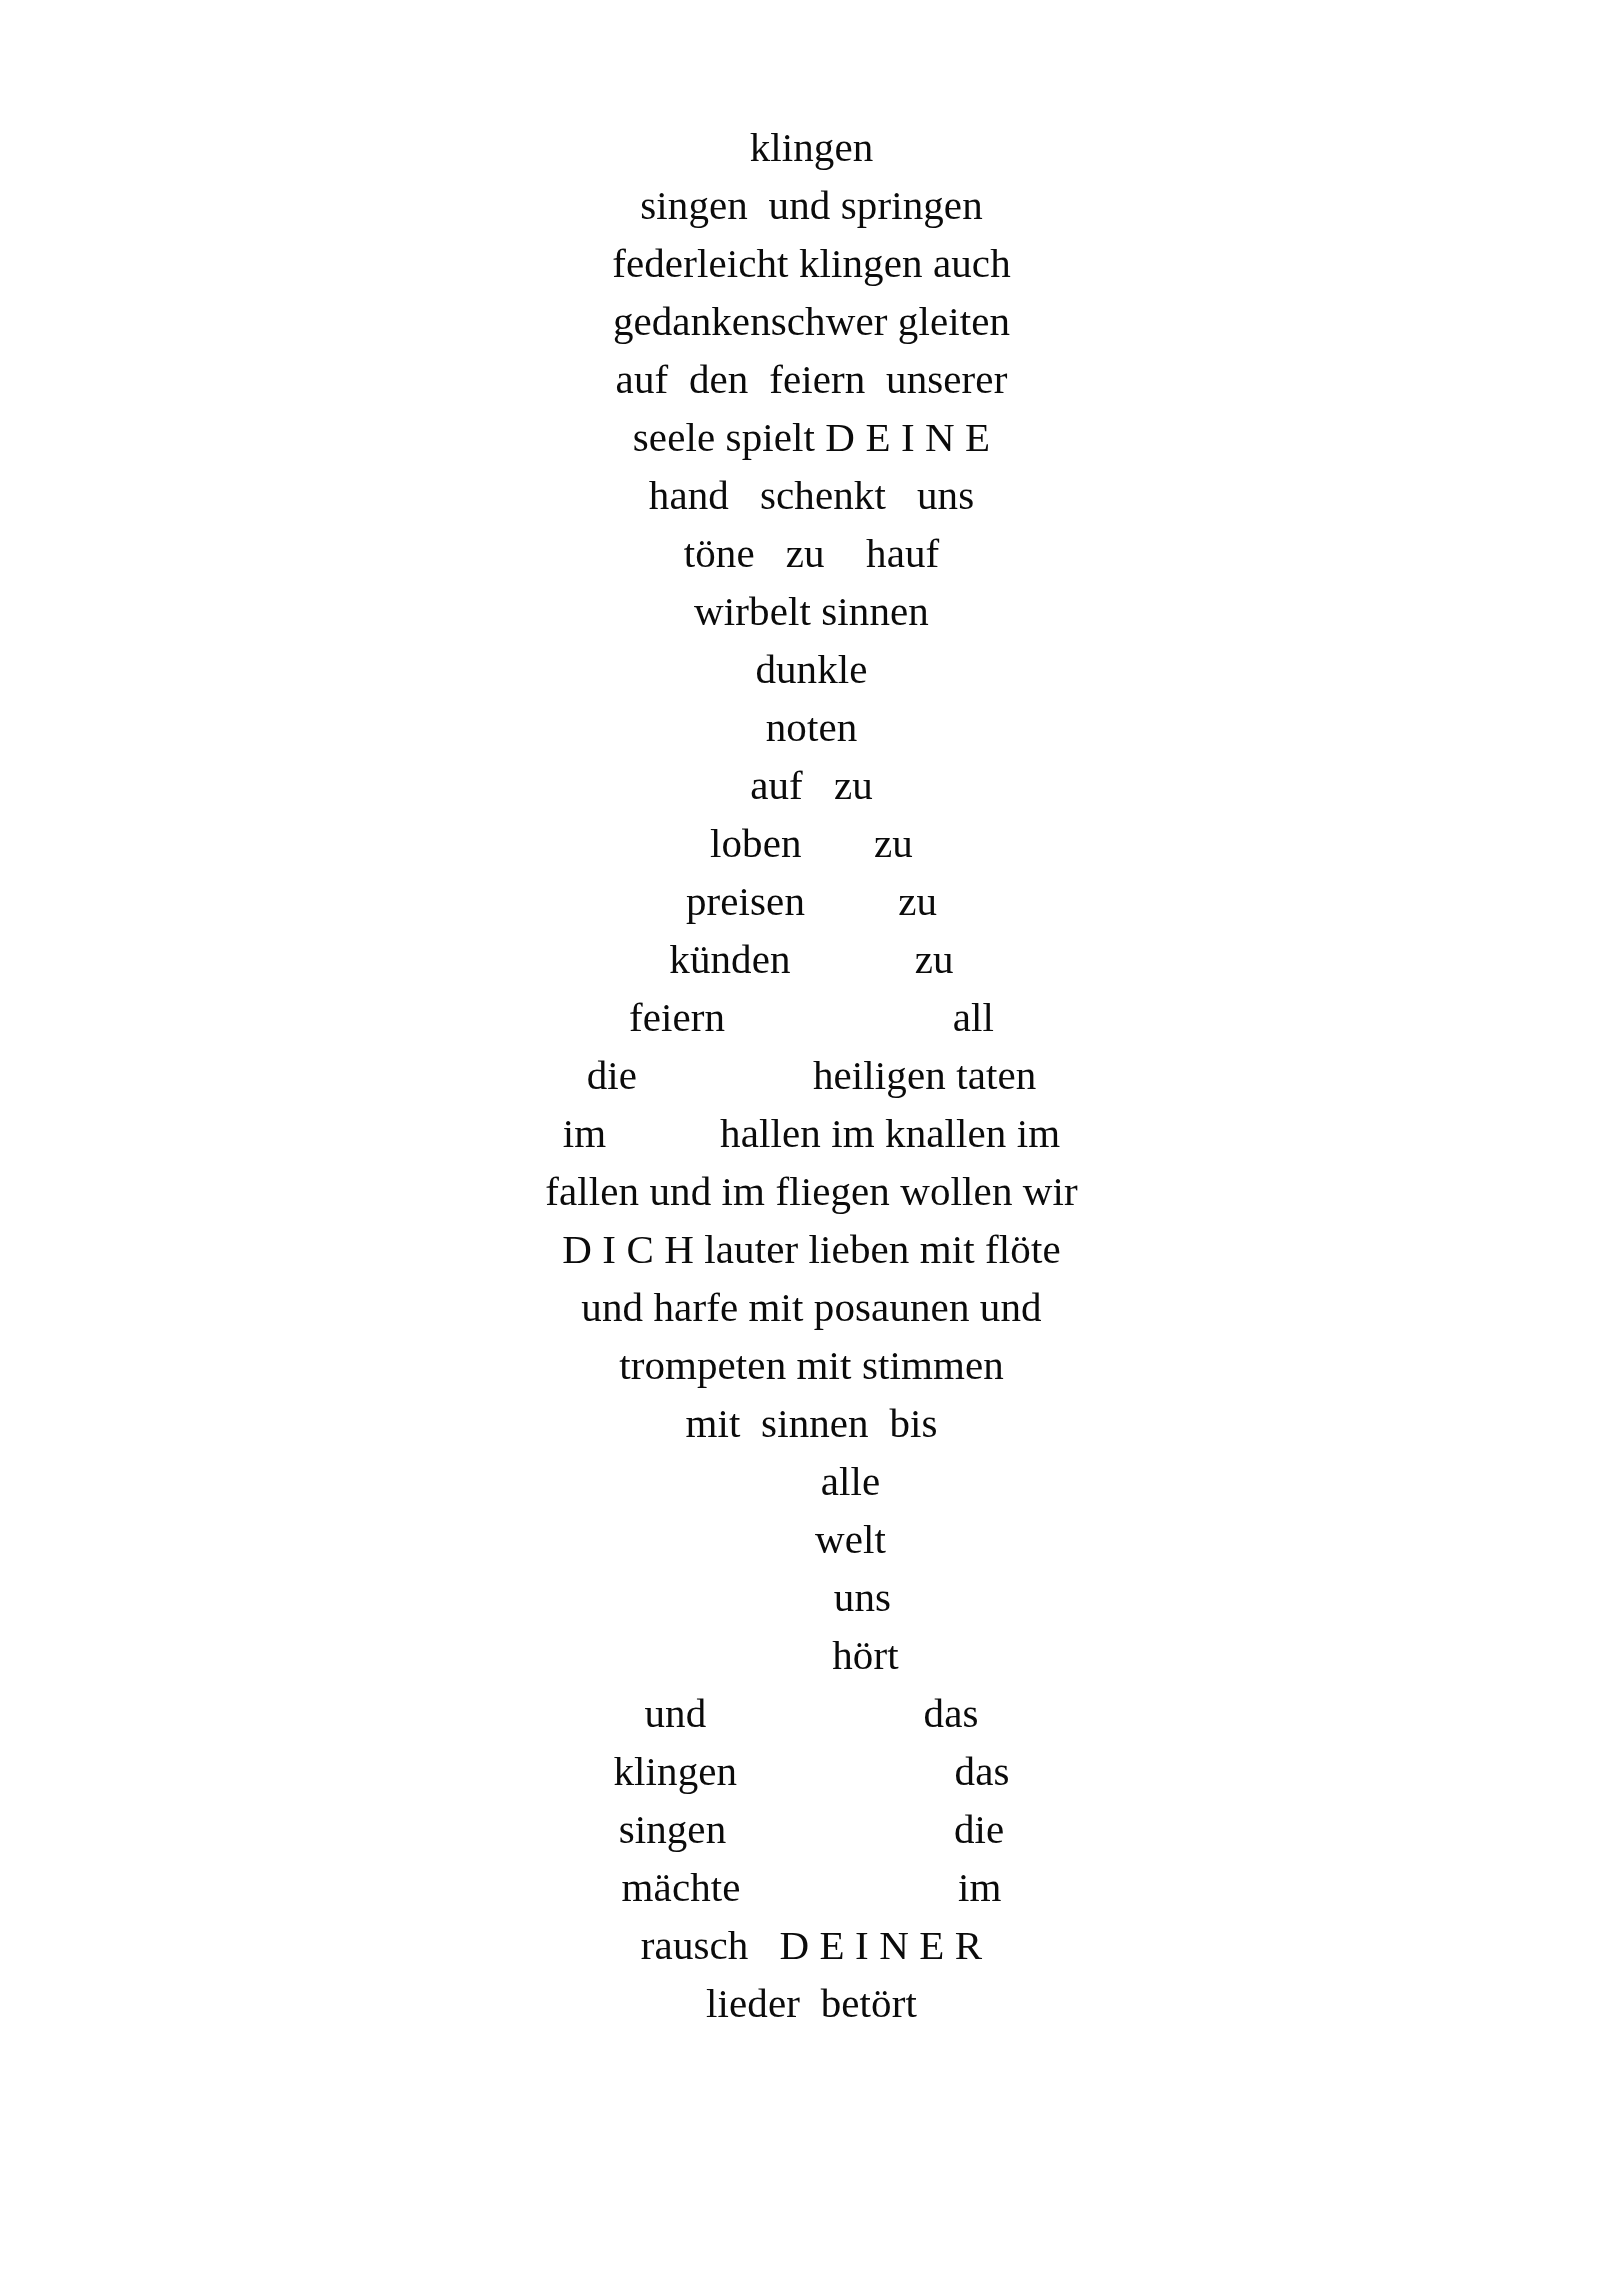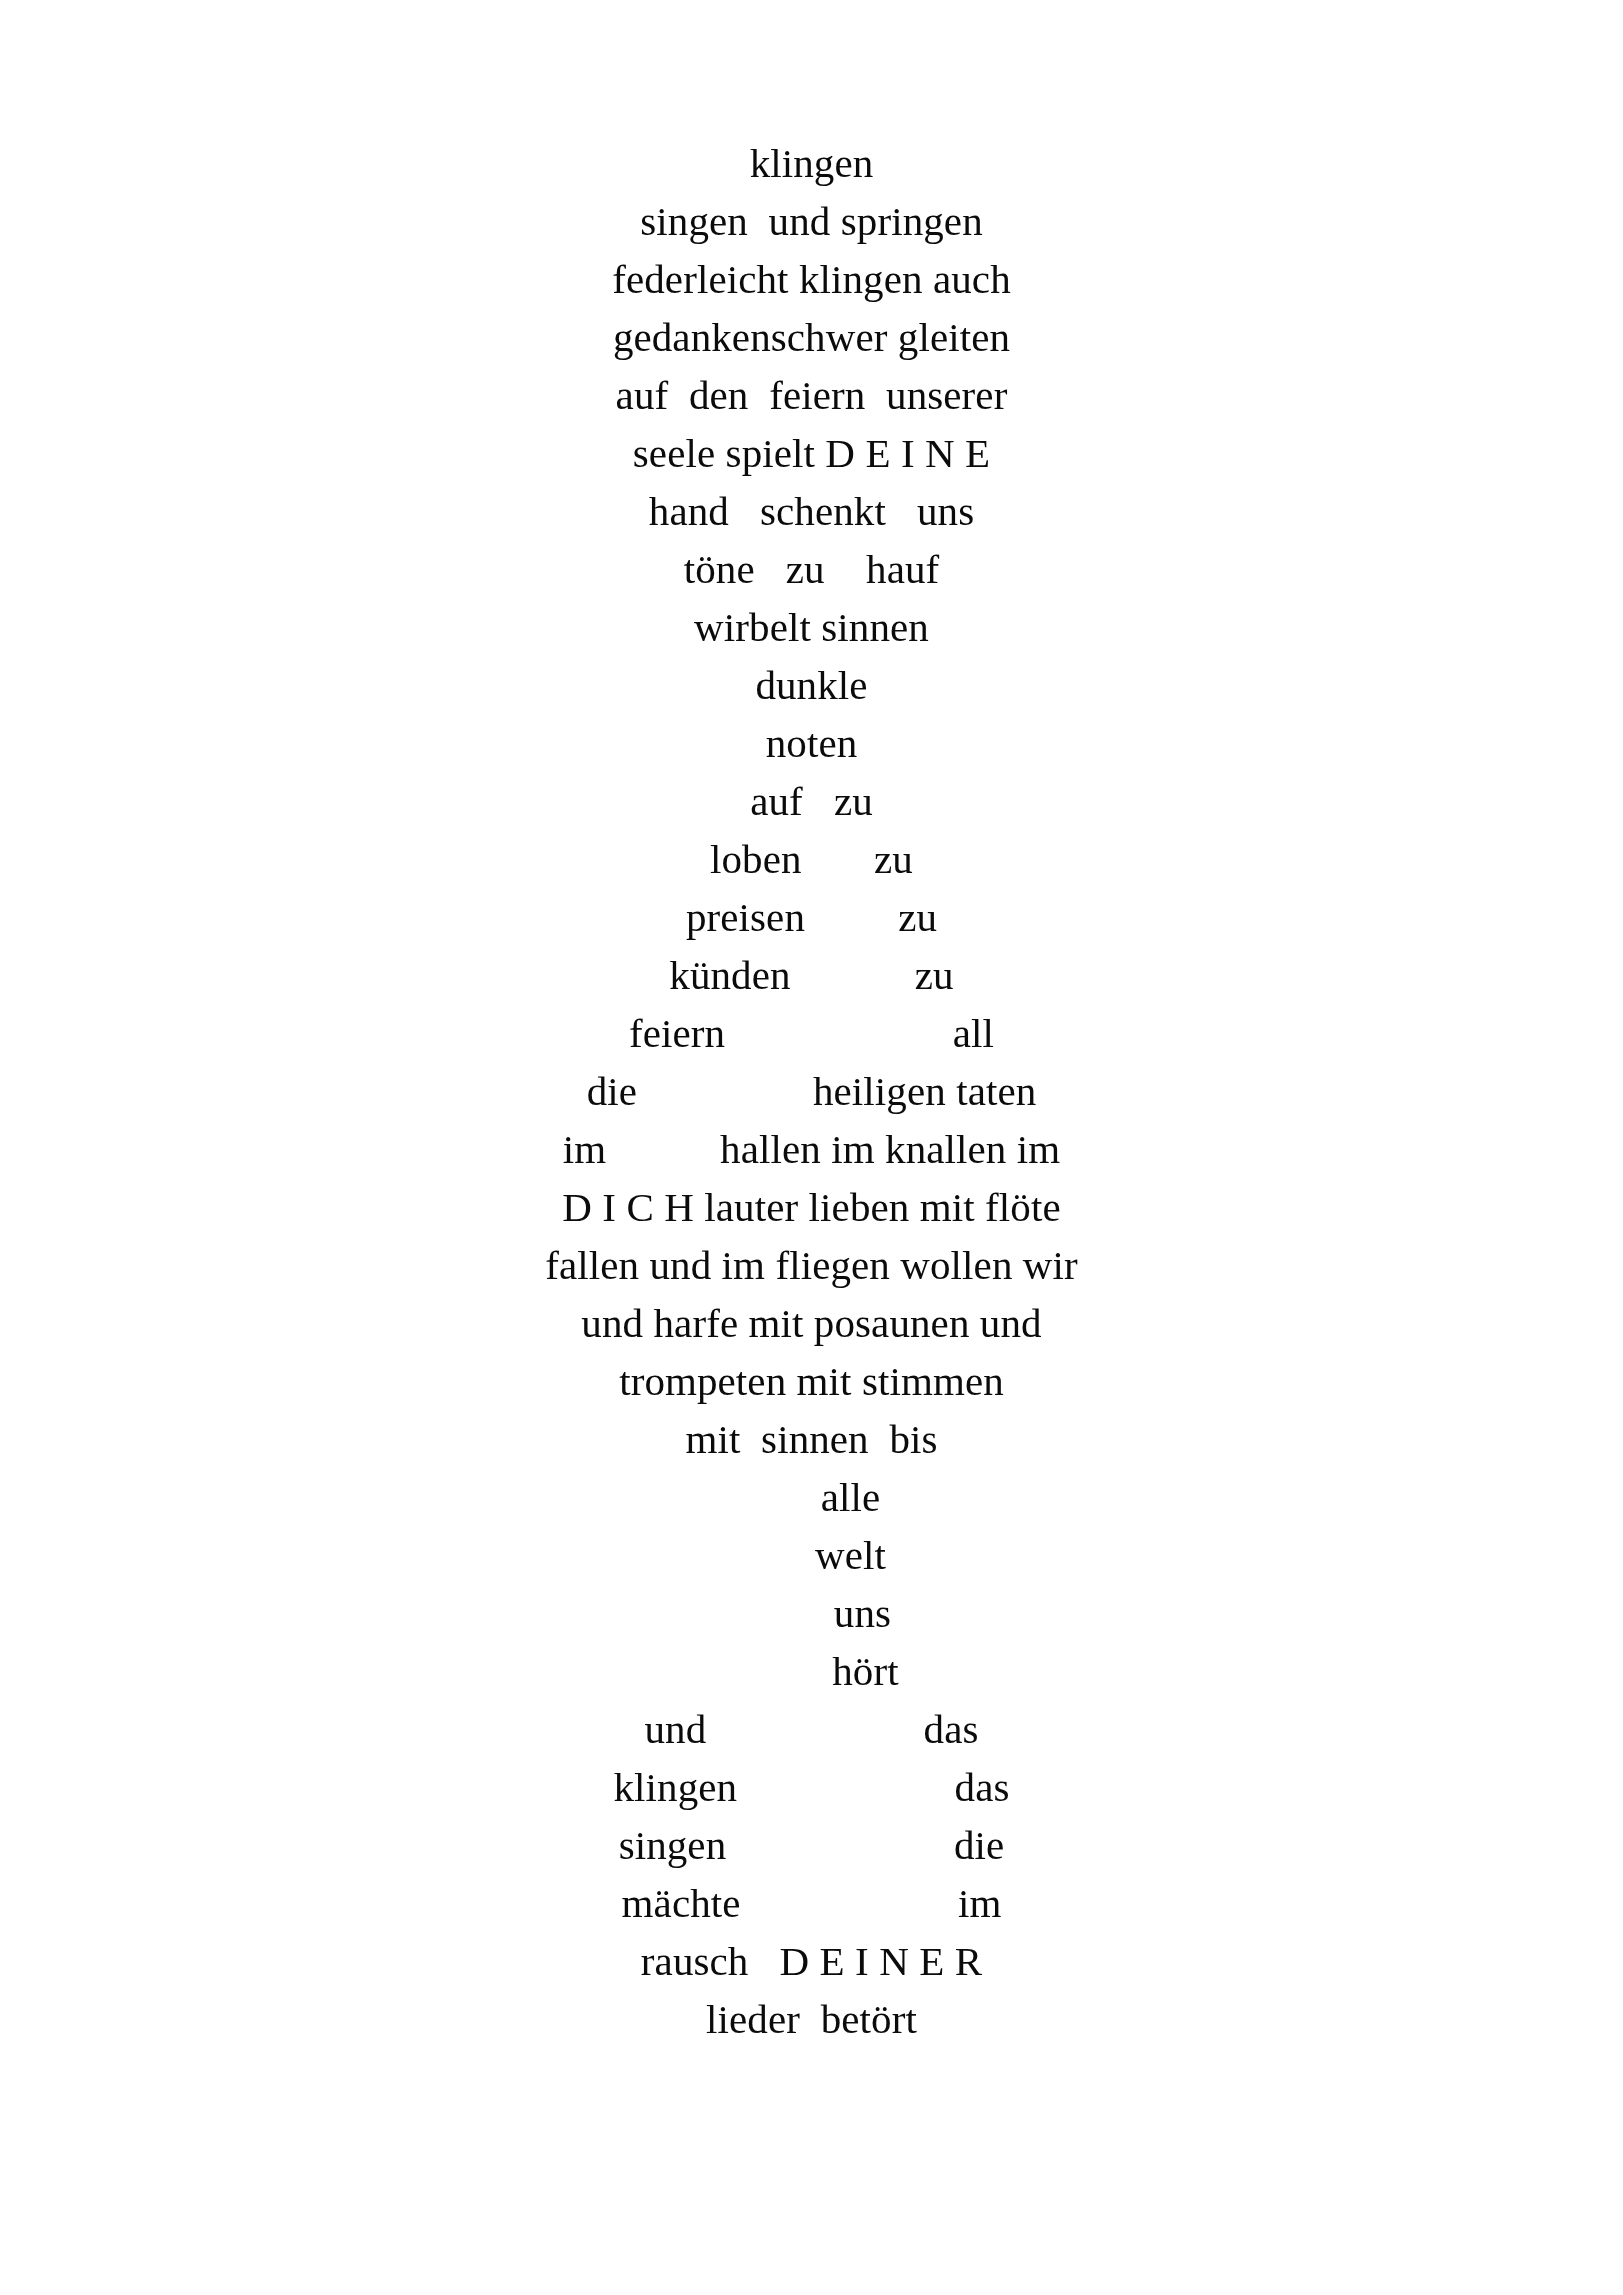--- a/index.html
+++ b/index.html
@@ -17,21 +17,21 @@
   .page {
     position: relative;
     width: 1623px;
     height: 2295px;
     box-sizing: border-box;
     padding-top: 118px;
   }
   .poem {
     position: relative;
     width: 1623px;
-    margin: 16px auto;
+    margin: 0 auto;
   }
   .line {
     display: block;
     white-space: pre;
     font-size: 41px;
     line-height: 58px;
     letter-spacing: 0.1px;
     text-align: center;
     color: #0b0b0b;
   }
@@ -53,22 +53,22 @@
     <span class="line">wirbelt sinnen</span>
     <span class="line">dunkle</span>
     <span class="line">noten</span>
     <span class="line">auf   zu</span>
     <span class="line">loben       zu</span>
     <span class="line">preisen         zu</span>
     <span class="line">künden            zu</span>
     <span class="line">feiern                      all</span>
     <span class="line">die                 heiligen taten</span>
     <span class="line">im           hallen im knallen im</span>
+    <span class="line">fallen und im fliegen wollen wir</span>
     <span class="line">D I C H lauter lieben mit flöte</span>
-    <span class="line">fallen und im fliegen wollen wir</span>
     <span class="line">und harfe mit posaunen und</span>
     <span class="line">trompeten mit stimmen</span>
     <span class="line">mit  sinnen  bis</span>
     <span class="line" style="transform: translateX(39px);">alle</span>
     <span class="line" style="transform: translateX(39px);">welt</span>
     <span class="line" style="transform: translateX(51px);">uns</span>
     <span class="line" style="transform: translateX(54px);">hört</span>
     <span class="line">und                     das</span>
     <span class="line">klingen                     das</span>
     <span class="line">singen                      die</span>

